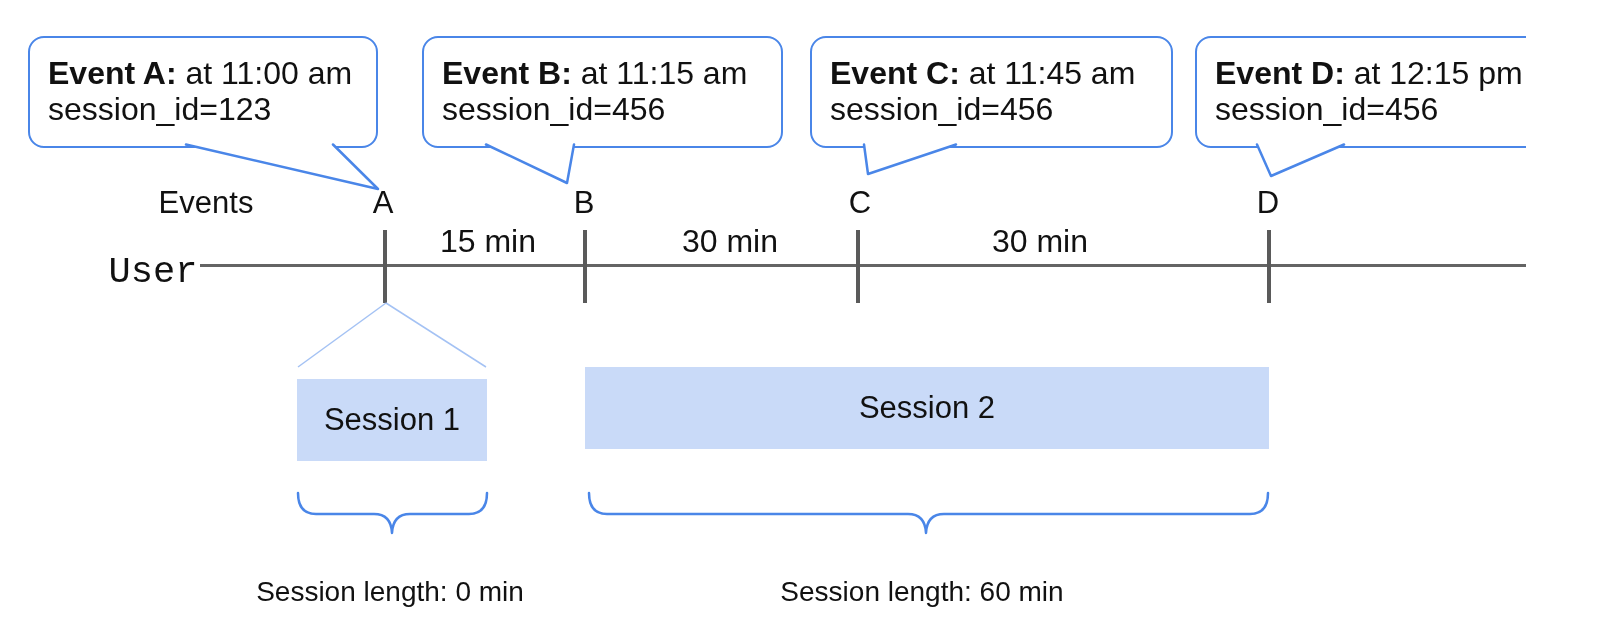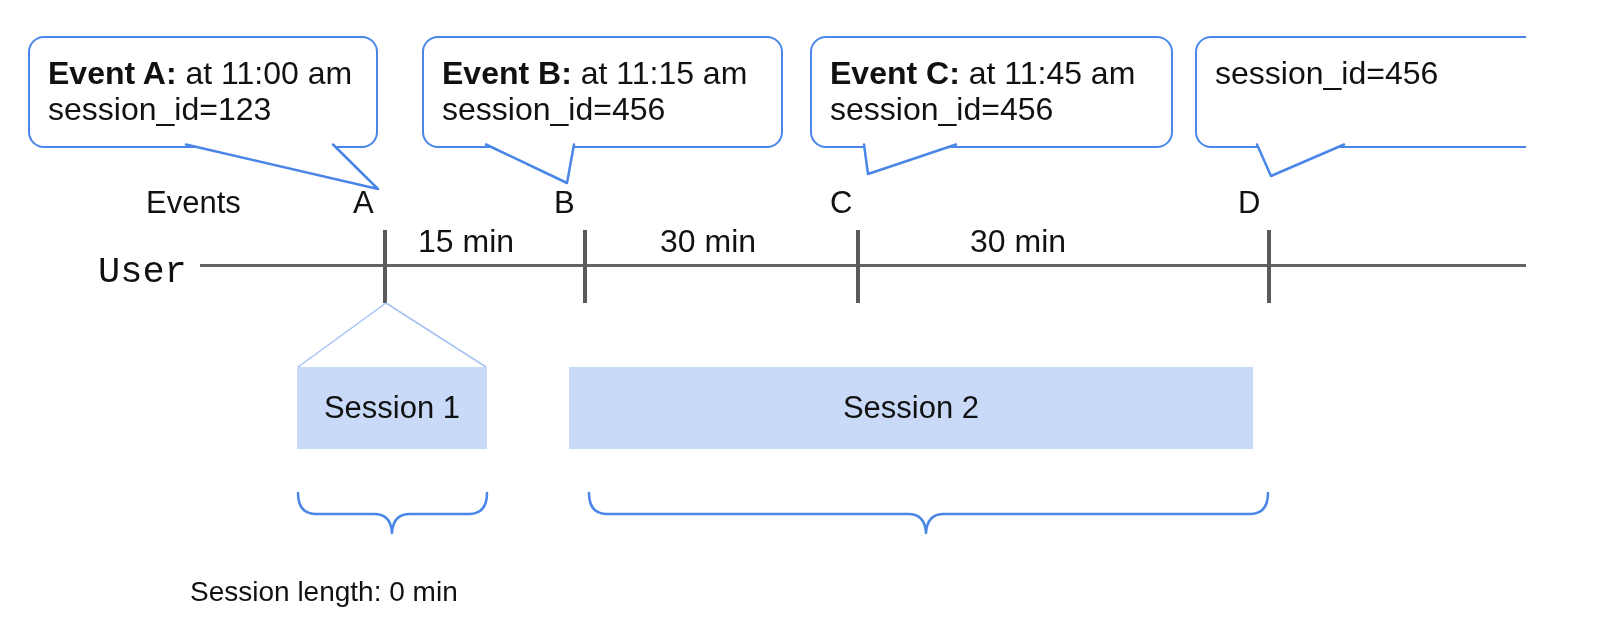--- a/index.html
+++ b/index.html
@@ -30,35 +30,35 @@
   
   svg.layer{position:absolute;left:0;top:0;z-index:2;pointer-events:none;}
   .tail{fill:#ffffff;stroke:var(--accent-blue);stroke-width:2.5px;stroke-linejoin:round;stroke-linecap:round;}
   .tl{stroke:var(--line-gray);stroke-width:3px;}
   .arrowhead{fill:var(--line-gray);}
   .tick{stroke:var(--tick-gray);stroke-width:4px;}
   .fan{stroke:var(--fan-blue);stroke-width:1.5px;}
   .brace{fill:none;stroke:var(--accent-blue);stroke-width:2.5px;stroke-linecap:round;stroke-linejoin:round;}
 
   
-  .lbl{position:absolute;z-index:3;}
+  .lbl{position:absolute;text-align:center;z-index:3;}
   .events-lbl{left:146px;top:186px;width:120px;font-size:31px;line-height:34px;}
   .letter{top:186px;width:60px;font-size:31px;line-height:34px;}
   #letter-a{left:353px;} #letter-b{left:554px;} #letter-c{left:830px;} #letter-d{left:1238px;}
   .interval{top:224px;width:140px;font-size:32px;line-height:34px;}
   #interval-1{left:418px;} #interval-2{left:660px;} #interval-3{left:970px;}
   .user-lbl{left:98px;top:252px;width:110px;font-size:37px;line-height:40px;font-family:Liberation Mono, monospace;}
 
   
   .session-bar{
     position:absolute;top:367px;height:82px;background:var(--session-fill);
     text-align:center;line-height:82px;font-size:31px;z-index:1;
   }
-  #session-1{left:297px;width:190px;}
-  #session-2{left:569px;width:684px;}
+  #session-1{left:297px;width:190px;margin-top:12px;}
+  #session-2{left:585px;width:684px;}
 
   .length-lbl{top:574px;font-size:28px;line-height:36px;}
   #length-1{left:190px;width:400px;}
   #length-2{left:672px;width:500px;}
 </style>
 </head>
 <body>
 
 <div class="stage">
 
@@ -68,37 +68,39 @@
   </div>
   <div class="bubble" id="bubble-b">
     <div><span class="b">Event B:</span><span> at 11:15 am</span></div>
     <div>session_id=456</div>
   </div>
   <div class="bubble" id="bubble-c">
     <div><span class="b">Event C:</span><span> at 11:45 am</span></div>
     <div>session_id=456</div>
   </div>
   <div class="bubble" id="bubble-d">
+    <div><span class="b">Event D:</span><span> at 12:15 pm</span></div>
     <div>session_id=456</div>
   </div>
 
   <div class="lbl events-lbl">Events</div>
   <div class="lbl letter" id="letter-a">A</div>
   <div class="lbl letter" id="letter-b">B</div>
   <div class="lbl letter" id="letter-c">C</div>
   <div class="lbl letter" id="letter-d">D</div>
   <div class="lbl interval" id="interval-1">15 min</div>
   <div class="lbl interval" id="interval-2">30 min</div>
   <div class="lbl interval" id="interval-3">30 min</div>
   <div class="lbl user-lbl">User</div>
 
   <div class="session-bar" id="session-1">Session 1</div>
   <div class="session-bar" id="session-2">Session 2</div>
 
   <div class="lbl length-lbl" id="length-1">Session length: 0 min</div>
+  <div class="lbl length-lbl" id="length-2">Session length: 60 min</div>
 
   <svg class="layer" width="1614" height="642" viewBox="0 0 1614 642">
 
     <path class="tail" d="M 186,144.5 L 378,189 L 333,144.5"></path>
     <path class="tail" d="M 486,144.5 L 567,183 L 574,144.5"></path>
     <path class="tail" d="M 864,144.5 L 868,174 L 956,144.5"></path>
     <path class="tail" d="M 1257,144.5 L 1271,176 L 1344,144.5"></path>
 
     <line class="tl" x1="200" y1="265.5" x2="1576" y2="265.5"></line>
     <polygon class="arrowhead" points="1574,254 1602,265.5 1574,277"></polygon>

